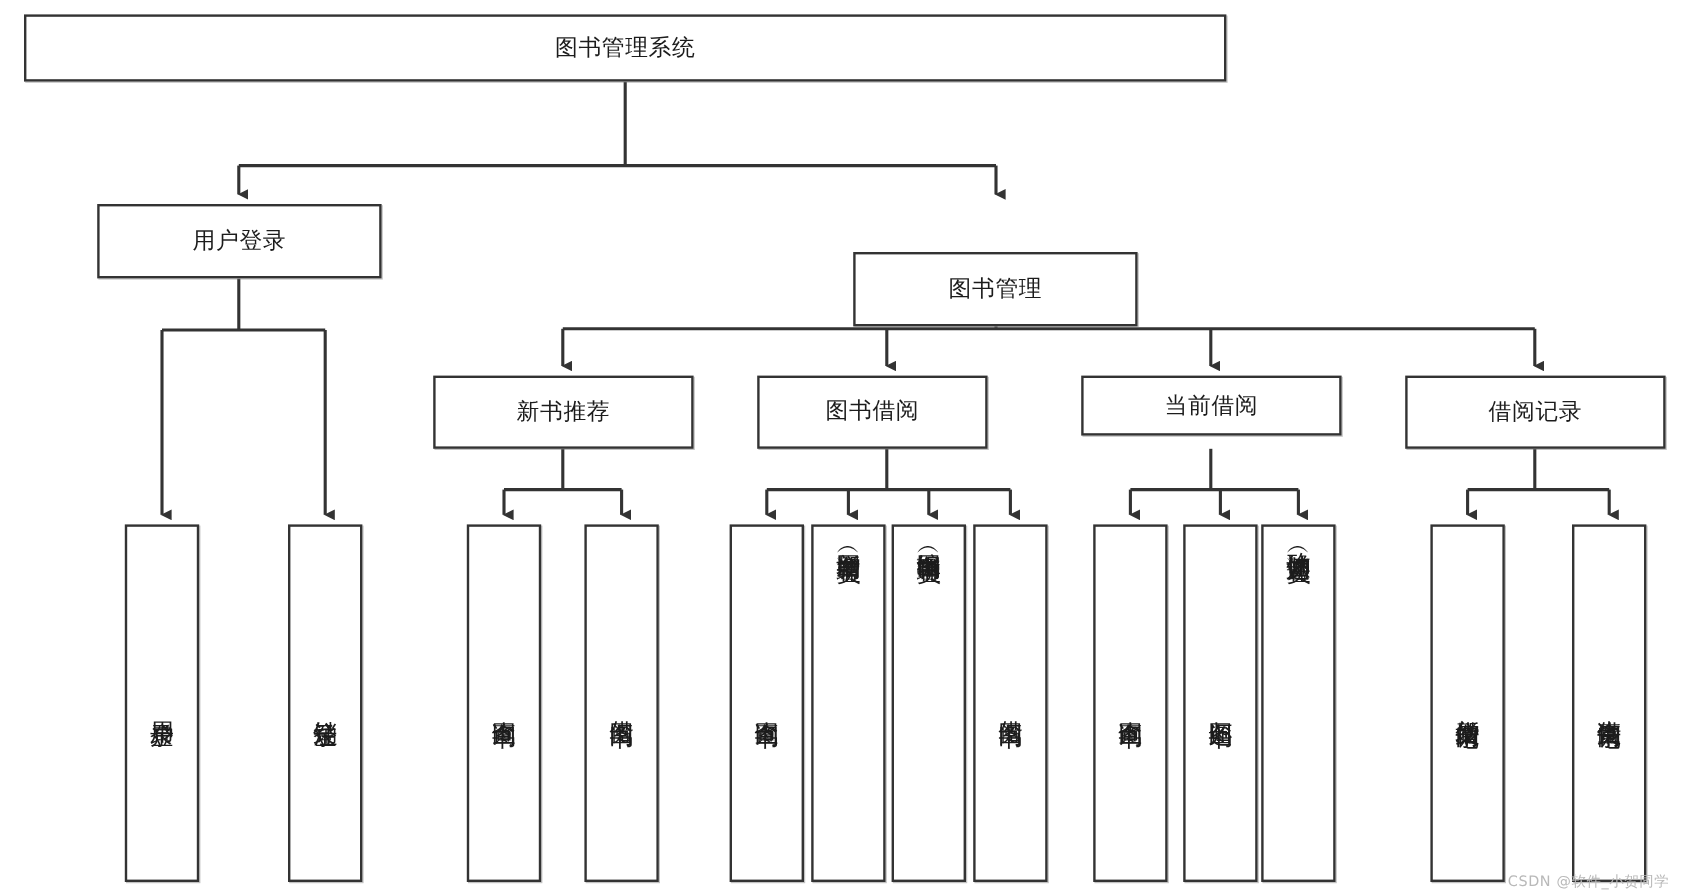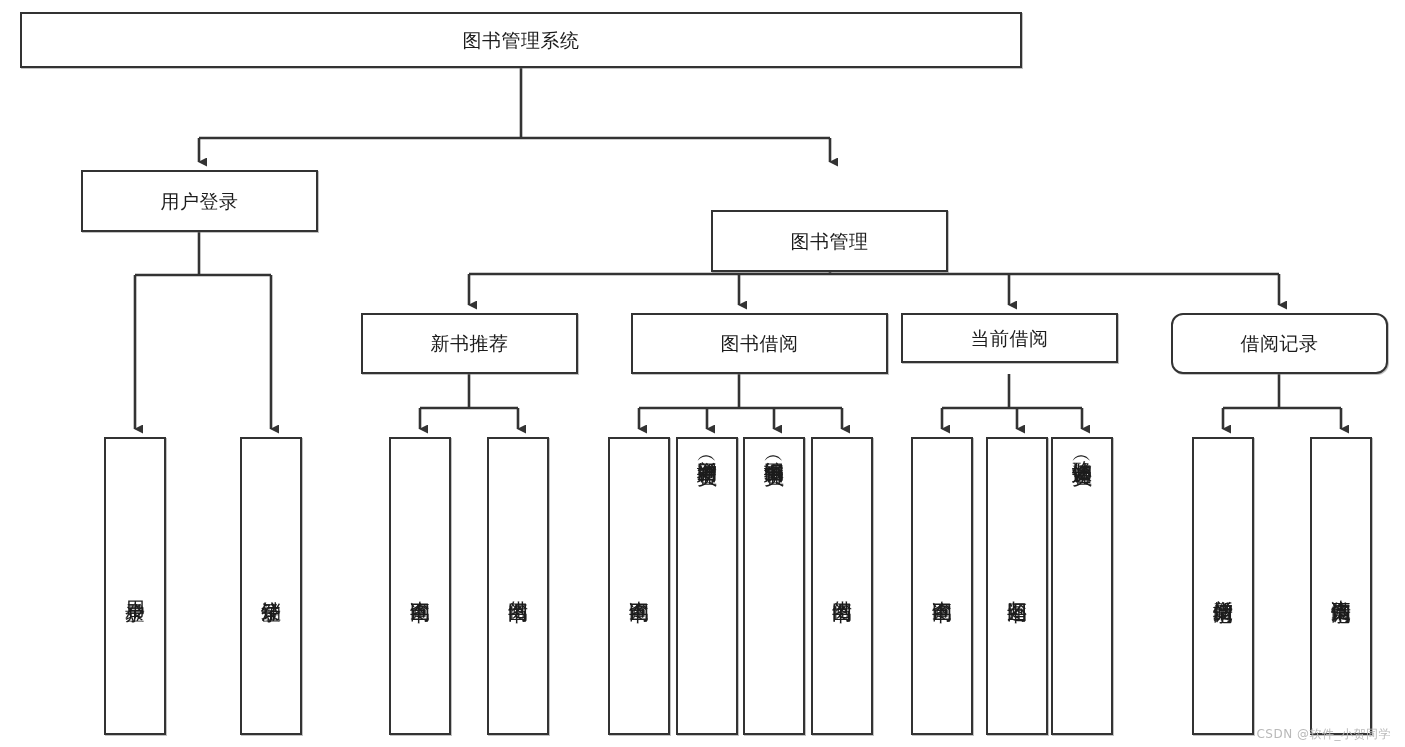--- a/index.html
+++ b/index.html
@@ -135,27 +135,27 @@
   <div class="node-box" style="left:81px; top:170px; width:237px; height:62px;">
     <span class="node-label-h">用户登录</span>
   </div>
   <div class="node-box" style="left:711px; top:170px; width:237px; height:62px;margin-top:40px;">
     <span class="node-label-h">图书管理</span>
   </div>
 
   <div class="node-box" style="left:361px; top:313px; width:217px; height:61px;">
     <span class="node-label-h">新书推荐</span>
   </div>
-  <div class="node-box" style="left:631px; top:313px; width:257px; height:61px;">
+  <div class="node-box" style="left:631px; top:313px; width:192px; height:61px;font-family:Liberation Mono, monospace;">
     <span class="node-label-h">图书借阅</span>
   </div>
   <div class="node-box" style="left:901px; top:313px; width:217px; height:50px;">
     <span class="node-label-h">当前借阅</span>
   </div>
-  <div class="node-box" style="left:1171px; top:313px; width:217px; height:61px;border-radius:12px;">
+  <div class="node-box" style="left:1171px; top:313px; width:217px; height:61px;">
     <span class="node-label-h">借阅记录</span>
   </div>
 
   <div class="node-box leaf-box center-v" style="left:104px; top:437px; width:62px; height:298px;">
     <span class="node-label-v">用户登录</span>
   </div>
   <div class="node-box leaf-box center-v" style="left:240px; top:437px; width:62px; height:298px;">
     <span class="node-label-v">注销登录</span>
   </div>
 

